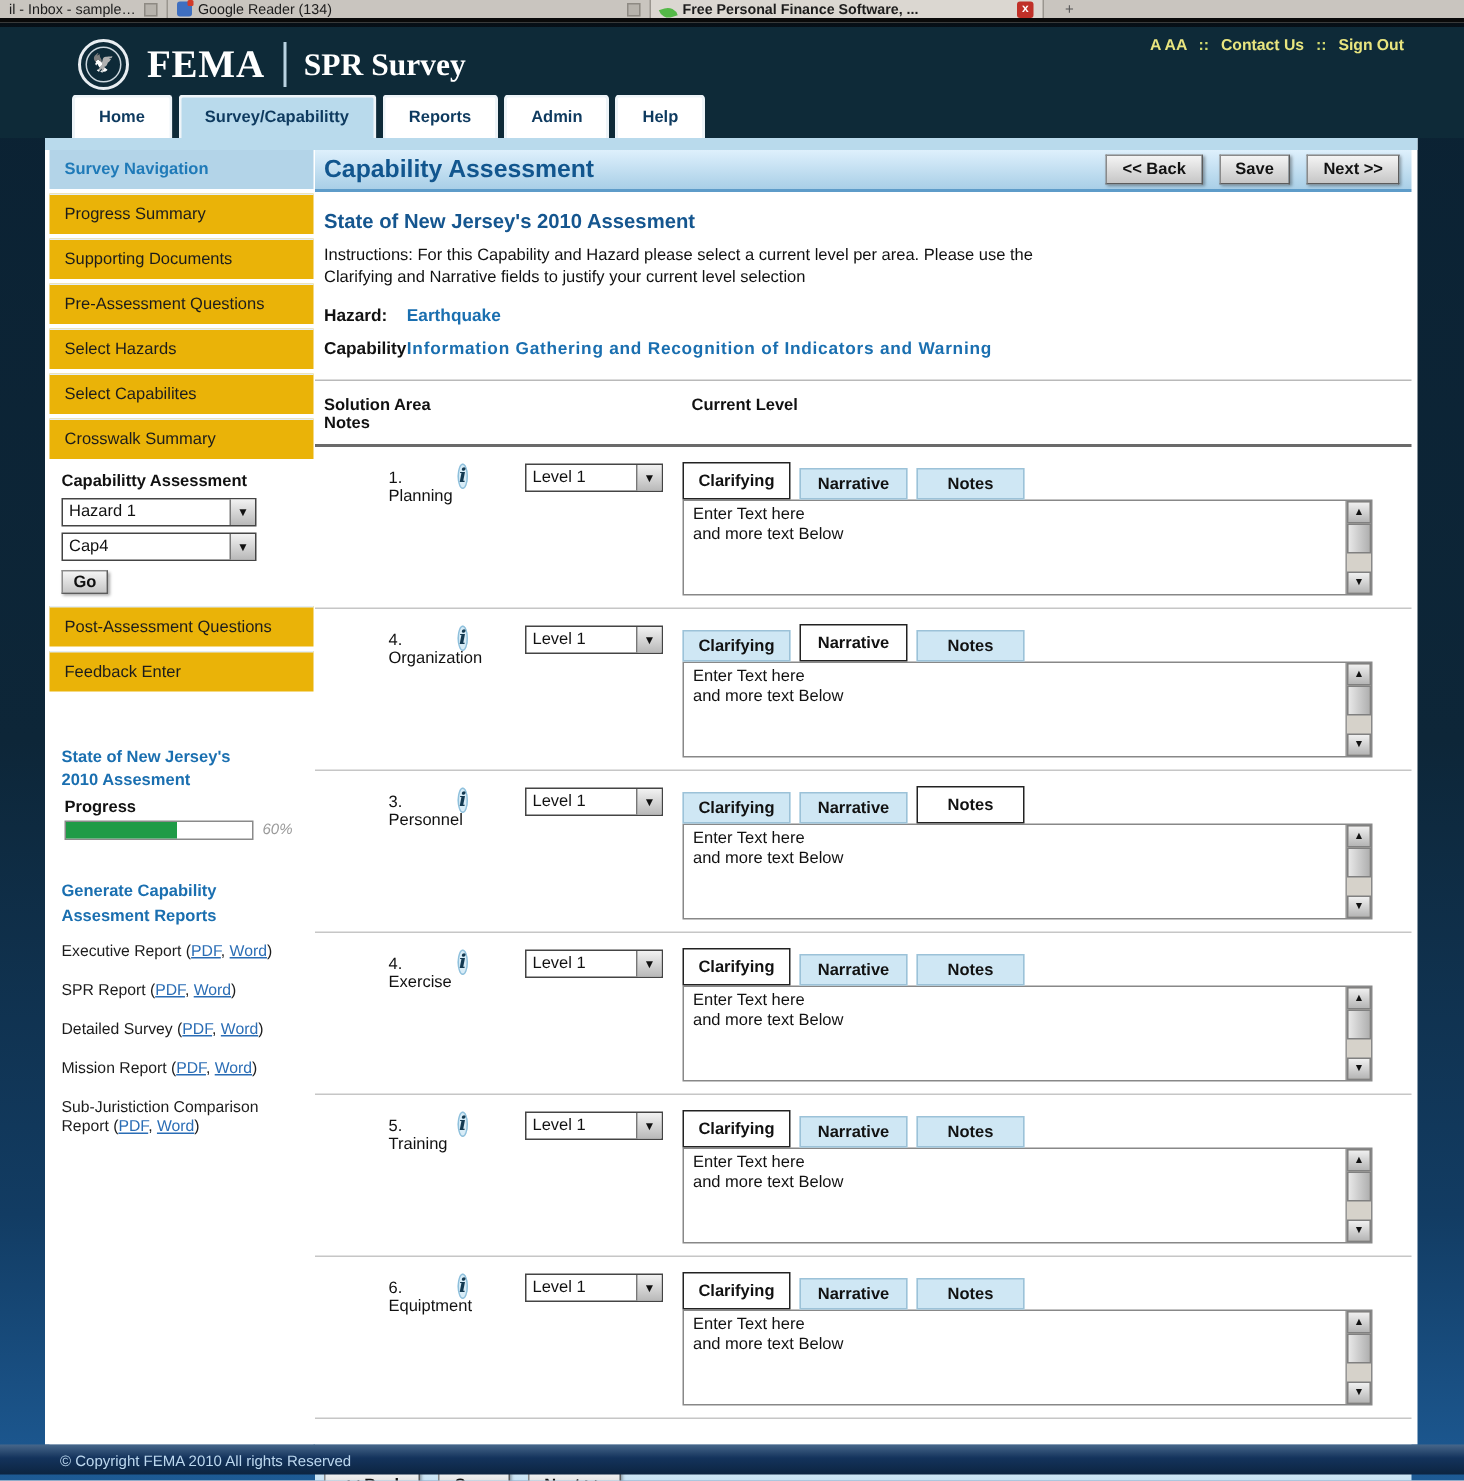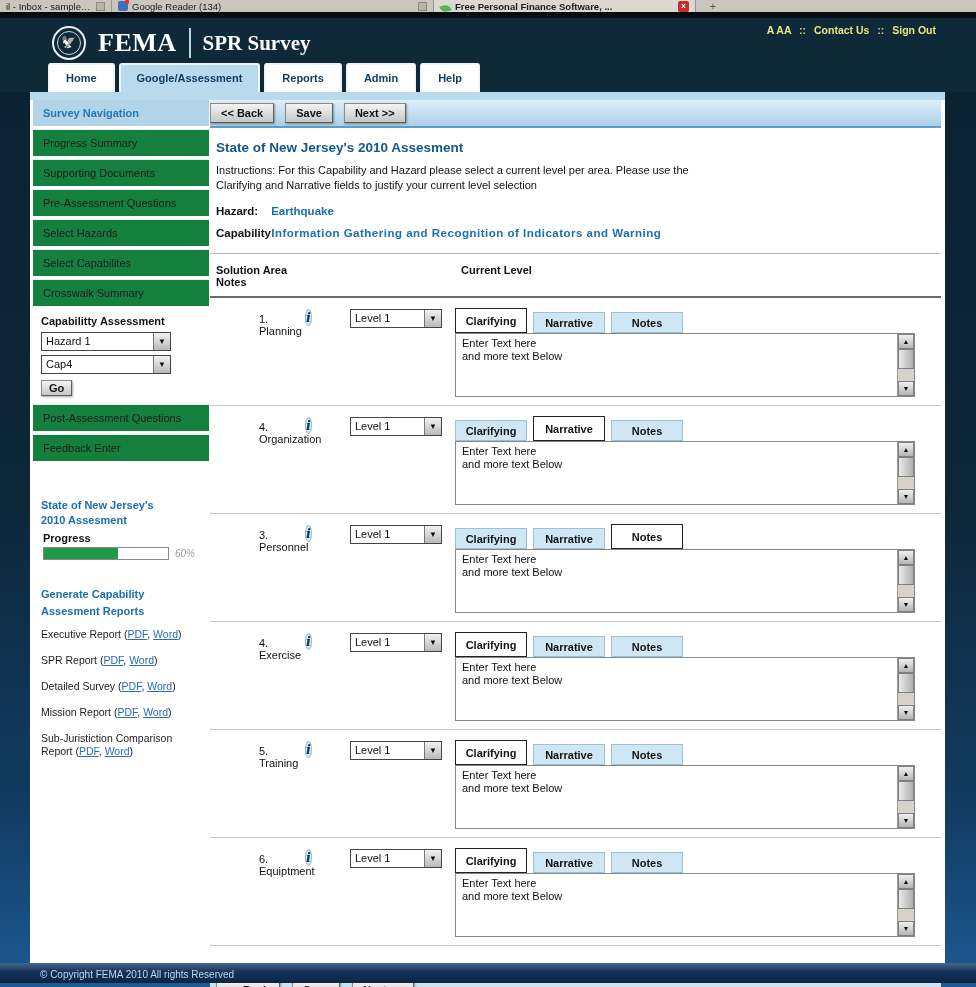--- a/index.html
+++ b/index.html
@@ -44,21 +44,21 @@
   .nav-tab { height:29px; line-height:27px; padding:0 16px; background:#fff; color:#0e3a5f;
     font-size:11px; font-weight:bold; border:2px solid #eef4f8; border-bottom:none;
     border-radius:3px 3px 0 0; text-align:center; }
   .nav-tab.active { background:#b9daec; }
   
   .wrapper { position:absolute; top:92px; left:30px; width:915px; height:871px; background:#fff; }
   .wrapper-topstrip { position:absolute; top:0; left:0; width:100%; height:8px; background:#b9daec; }
   
   .sidebar { position:absolute; top:8px; left:3px; width:176px; bottom:0; background:#fff; font-size:11px; }
   .side-title { background:#b3d4e8; color:#1f7ab8; font-weight:bold; padding:7px 4px 7px 10px; margin-bottom:3px; }
-  .side-item { background:#15803d; color:#1c1c1c; padding:7px 4px 7px 10px; margin-bottom:3px; border-top:1px solid #e4eef6; }
+  .side-item { background:#eab308; color:#1c1c1c; padding:7px 4px 7px 10px; margin-bottom:3px; border-top:1px solid #e4eef6; }
   .side-cap { padding:6px 6px 8px 8px; }
   .side-cap-h { font-weight:bold; color:#111; margin-bottom:5px; }
   .sel { display:inline-flex; height:19px; border:1px solid #444; background:#fff; align-items:stretch; }
   .sel .val { padding:2px 4px; font-size:11px; color:#111; flex:1; overflow:hidden; white-space:nowrap; }
   .sel .arrow { width:17px; background:linear-gradient(#f2f2f2,#b9b9b9); border-left:1px solid #777;
     font-size:8px; line-height:17px; text-align:center; color:#111; }
   .side-sel { width:130px; margin-bottom:4px; }
   .btn { display:inline-block; background:linear-gradient(#f4f4f4,#c6c6c6); border:1px solid #8a8a8a;
     border-right-color:#5c5c5c; border-bottom-color:#5c5c5c; box-shadow:1px 1px 2px rgba(0,0,0,.35);
     font-size:11px; font-weight:bold; color:#111; padding:3px 10px; }
@@ -146,21 +146,21 @@
     <span>A AA</span>
     <span class="util-sep">::</span>
     <a href="#">Contact Us</a>
     <span class="util-sep">::</span>
     <a href="#">Sign Out</a>
   </div>
 </div>
 
 <div class="nav-tabs">
   <div class="nav-tab">Home</div>
-  <div class="nav-tab active">Google/Assessment</div>
+  <div class="nav-tab active">Survey/Capabilitty</div>
   <div class="nav-tab">Reports</div>
   <div class="nav-tab">Admin</div>
   <div class="nav-tab">Help</div>
 </div>
 
 <div class="wrapper">
   <div class="wrapper-topstrip"></div>
 
   <div class="sidebar">
     <div class="side-title">Survey Navigation</div>
@@ -204,20 +204,21 @@
       <div class="report-line"><span>Executive Report</span><span> (</span><a href="#">PDF</a><span>, </span><a href="#">Word</a><span>)</span></div>
       <div class="report-line"><span>SPR Report</span><span> (</span><a href="#">PDF</a><span>, </span><a href="#">Word</a><span>)</span></div>
       <div class="report-line"><span>Detailed Survey</span><span> (</span><a href="#">PDF</a><span>, </span><a href="#">Word</a><span>)</span></div>
       <div class="report-line"><span>Mission Report</span><span> (</span><a href="#">PDF</a><span>, </span><a href="#">Word</a><span>)</span></div>
       <div class="report-line"><span>Sub-Juristiction Comparison Report</span><span> (</span><a href="#">PDF</a><span>, </span><a href="#">Word</a><span>)</span></div>
     </div>
   </div>
 
   <div class="main">
     <div class="title-bar">
+      <div class="page-title">Capability Assessment</div>
       <div class="title-btns">
         <span class="btn">&lt;&lt; Back</span>
         <span class="btn">Save</span>
         <span class="btn">Next &gt;&gt;</span>
       </div>
     </div>
 
     <div class="subtitle">State of New Jersey's 2010 Assesment</div>
     <div class="instructions">Instructions: For this Capability and Hazard please select a current level per area. Please use the
 Clarifying and Narrative fields to justify your current level selection</div>

